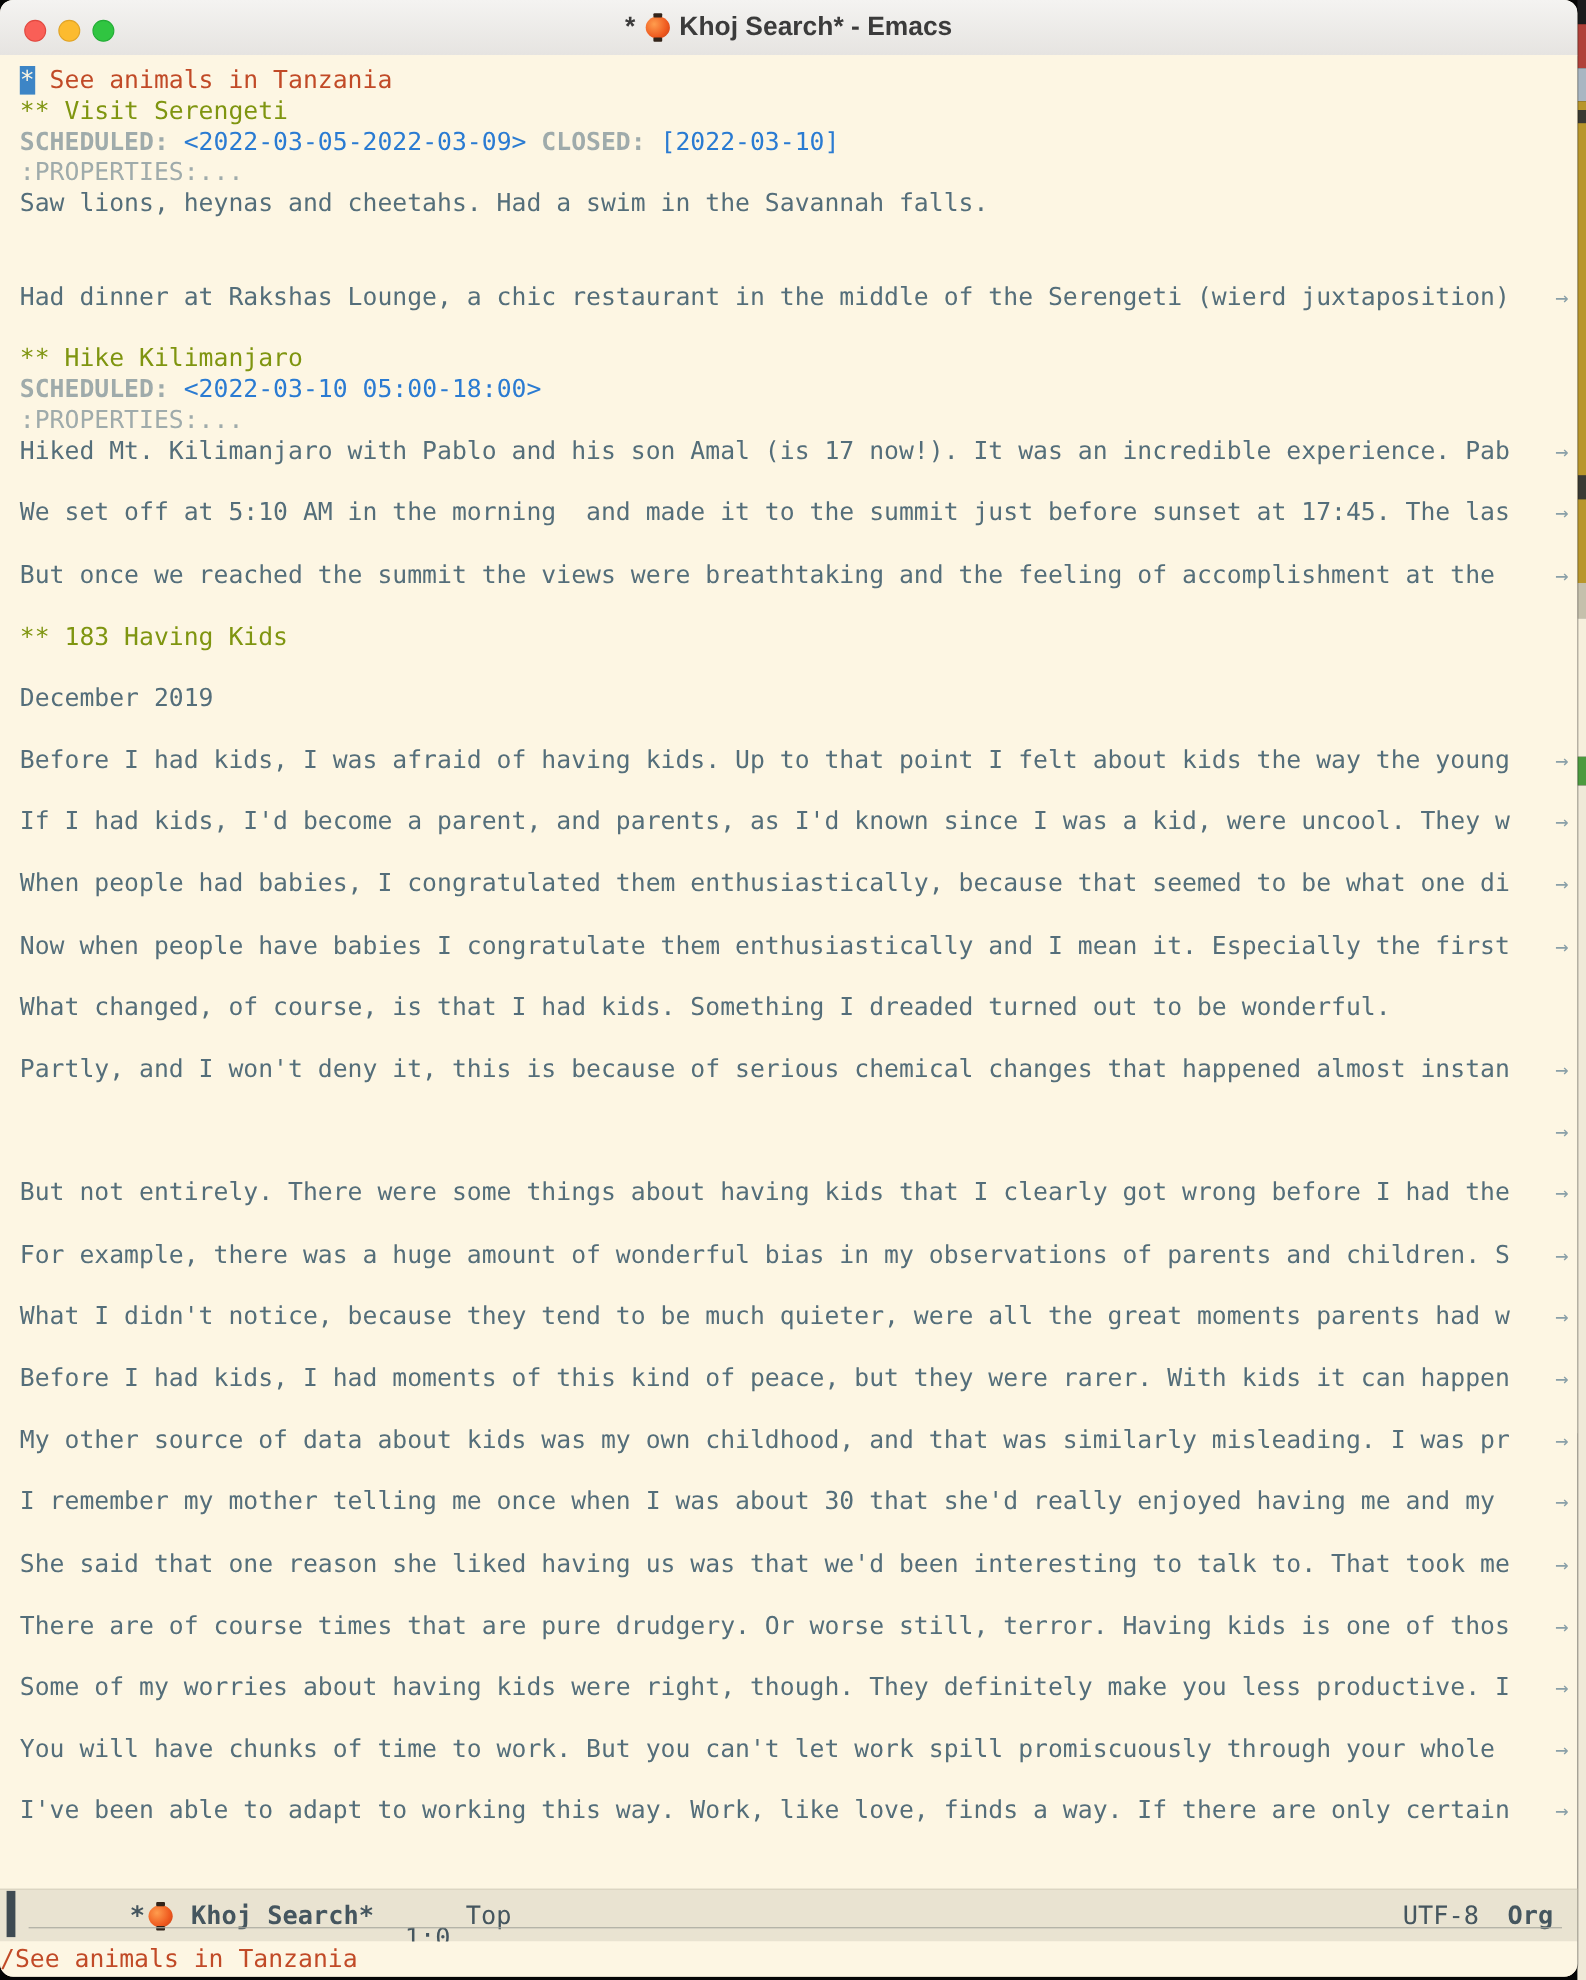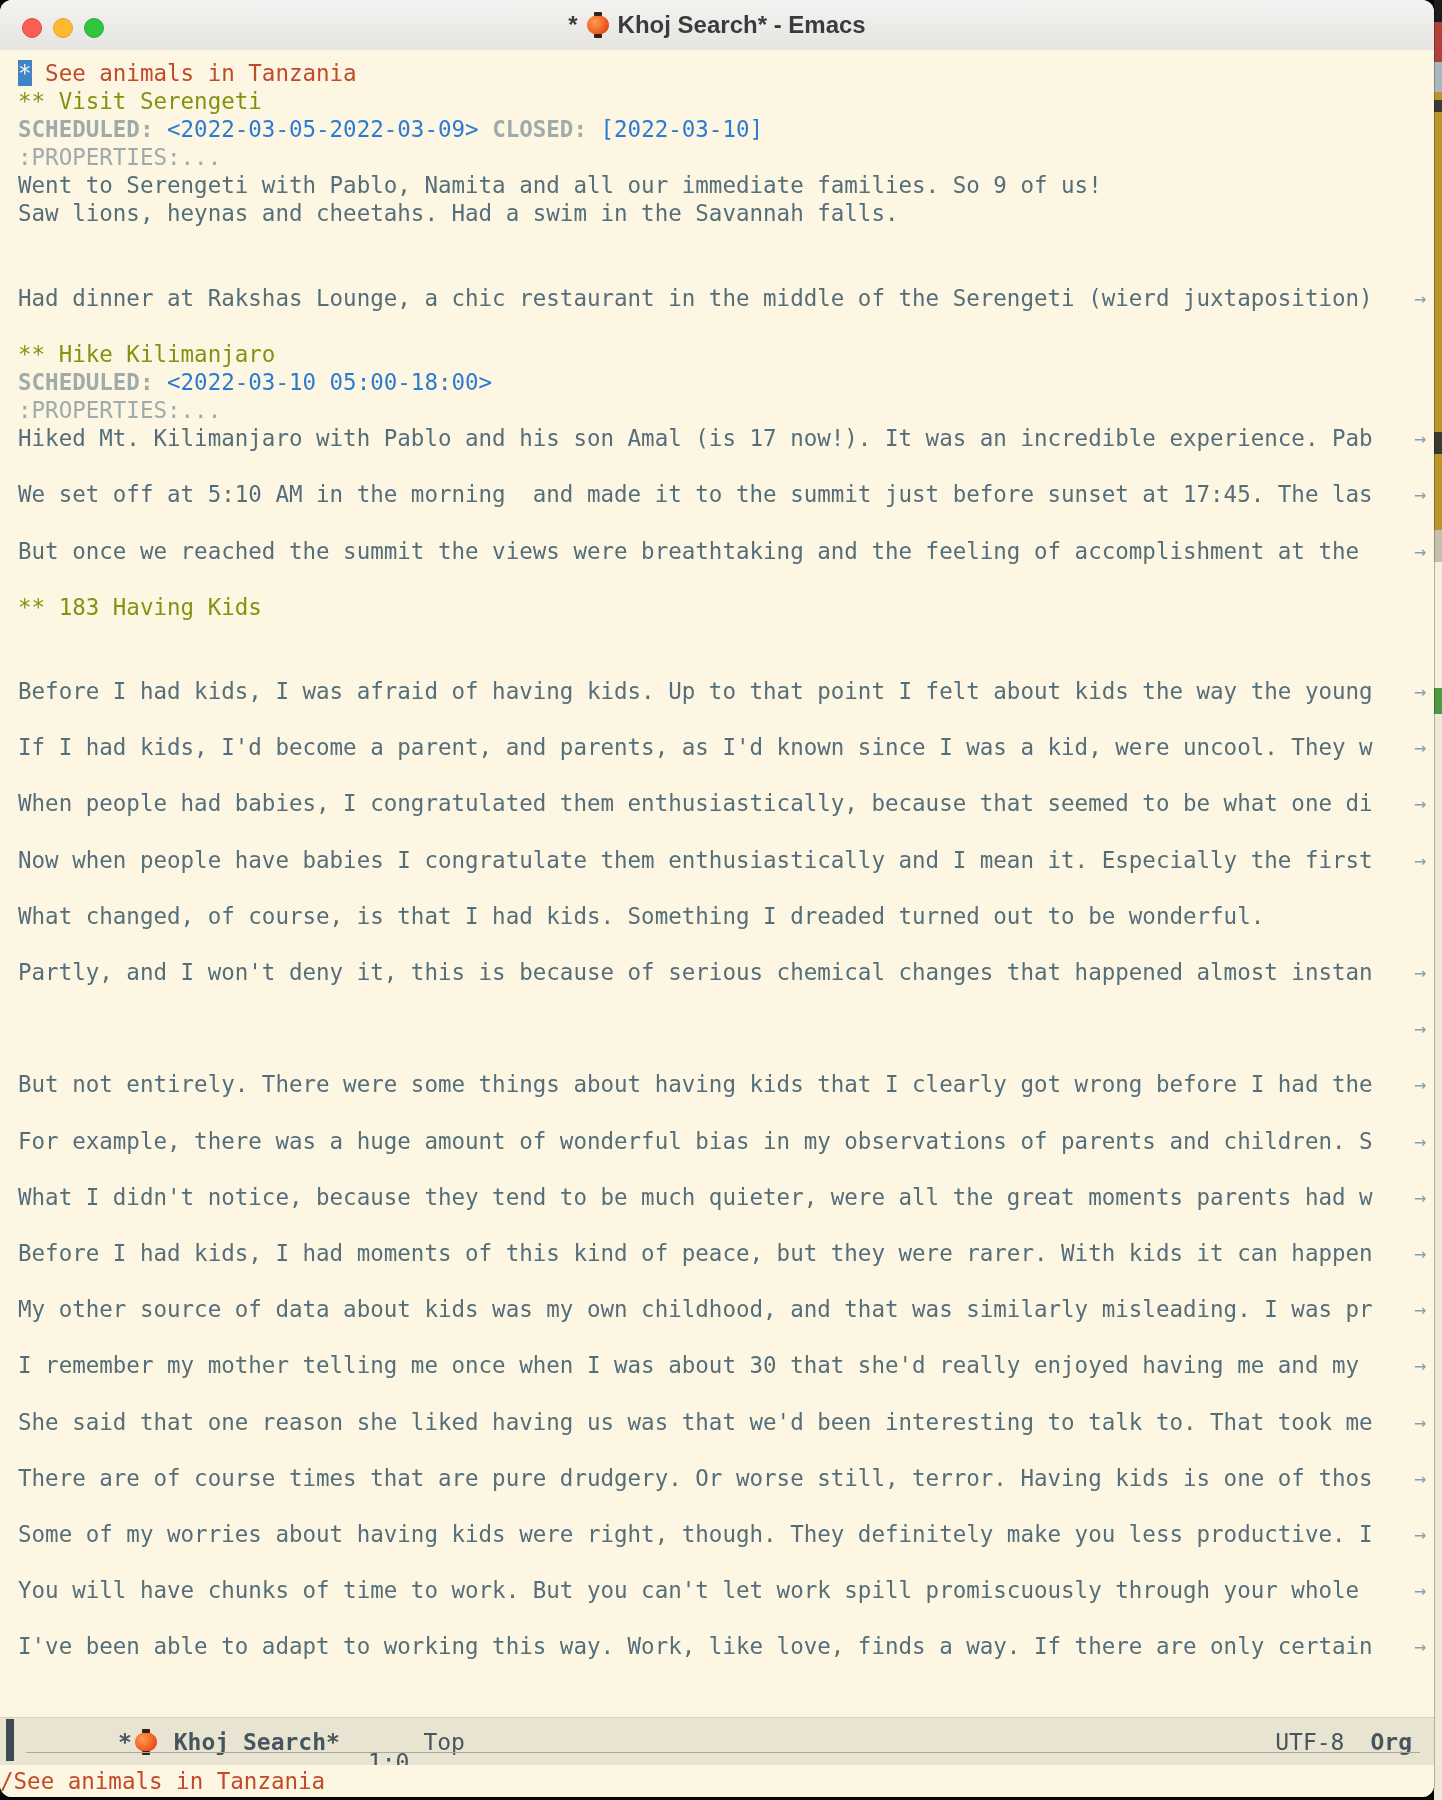--- a/index.html
+++ b/index.html
@@ -113,37 +113,37 @@
         </span>
       <span>Khoj Search* - Emacs</span>
     </div>
   </div>
 
   <div class="buffer">
       <div class="line"><span class="cursor">*</span><span class="h1"> See animals in Tanzania</span></div>
       <div class="line"><span class="h2">** Visit Serengeti</span></div>
       <div class="line"><span class="kw">SCHEDULED: </span><span class="date">&lt;2022-03-05-2022-03-09&gt;</span><span class="plain"> </span><span class="kw">CLOSED: </span><span class="date">[2022-03-10]</span></div>
       <div class="line"><span class="meta">:PROPERTIES:...</span></div>
-      <div class="line"><span class="plain">Went to Serengeti with Pablo, Namita and all our immediate families. So 9 of us!</span></div>
       <div class="line"><span class="plain">Saw lions, heynas and cheetahs. Had a swim in the Savannah falls.</span></div>
       <div class="line"> </div>
       <div class="line"> </div>
       <div class="line"><span class="plain">Had dinner at Rakshas Lounge, a chic restaurant in the middle of the Serengeti (wierd juxtaposition)</span><span class="arrow">→</span></div>
       <div class="line"> </div>
       <div class="line"><span class="h2">** Hike Kilimanjaro</span></div>
       <div class="line"><span class="kw">SCHEDULED: </span><span class="date">&lt;2022-03-10 05:00-18:00&gt;</span></div>
       <div class="line"><span class="meta">:PROPERTIES:...</span></div>
       <div class="line"><span class="plain">Hiked Mt. Kilimanjaro with Pablo and his son Amal (is 17 now!). It was an incredible experience. Pab</span><span class="arrow">→</span></div>
       <div class="line"> </div>
       <div class="line"><span class="plain">We set off at 5:10 AM in the morning  and made it to the summit just before sunset at 17:45. The las</span><span class="arrow">→</span></div>
       <div class="line"> </div>
       <div class="line"><span class="plain">But once we reached the summit the views were breathtaking and the feeling of accomplishment at the </span><span class="arrow">→</span></div>
       <div class="line"> </div>
       <div class="line"><span class="h2">** 183 Having Kids</span></div>
       <div class="line"> </div>
+      <div class="line"><span class="plain">December 2019</span></div>
       <div class="line"> </div>
       <div class="line"><span class="plain">Before I had kids, I was afraid of having kids. Up to that point I felt about kids the way the young</span><span class="arrow">→</span></div>
       <div class="line"> </div>
       <div class="line"><span class="plain">If I had kids, I'd become a parent, and parents, as I'd known since I was a kid, were uncool. They w</span><span class="arrow">→</span></div>
       <div class="line"> </div>
       <div class="line"><span class="plain">When people had babies, I congratulated them enthusiastically, because that seemed to be what one di</span><span class="arrow">→</span></div>
       <div class="line"> </div>
       <div class="line"><span class="plain">Now when people have babies I congratulate them enthusiastically and I mean it. Especially the first</span><span class="arrow">→</span></div>
       <div class="line"> </div>
       <div class="line"><span class="plain">What changed, of course, is that I had kids. Something I dreaded turned out to be wonderful.</span></div>

